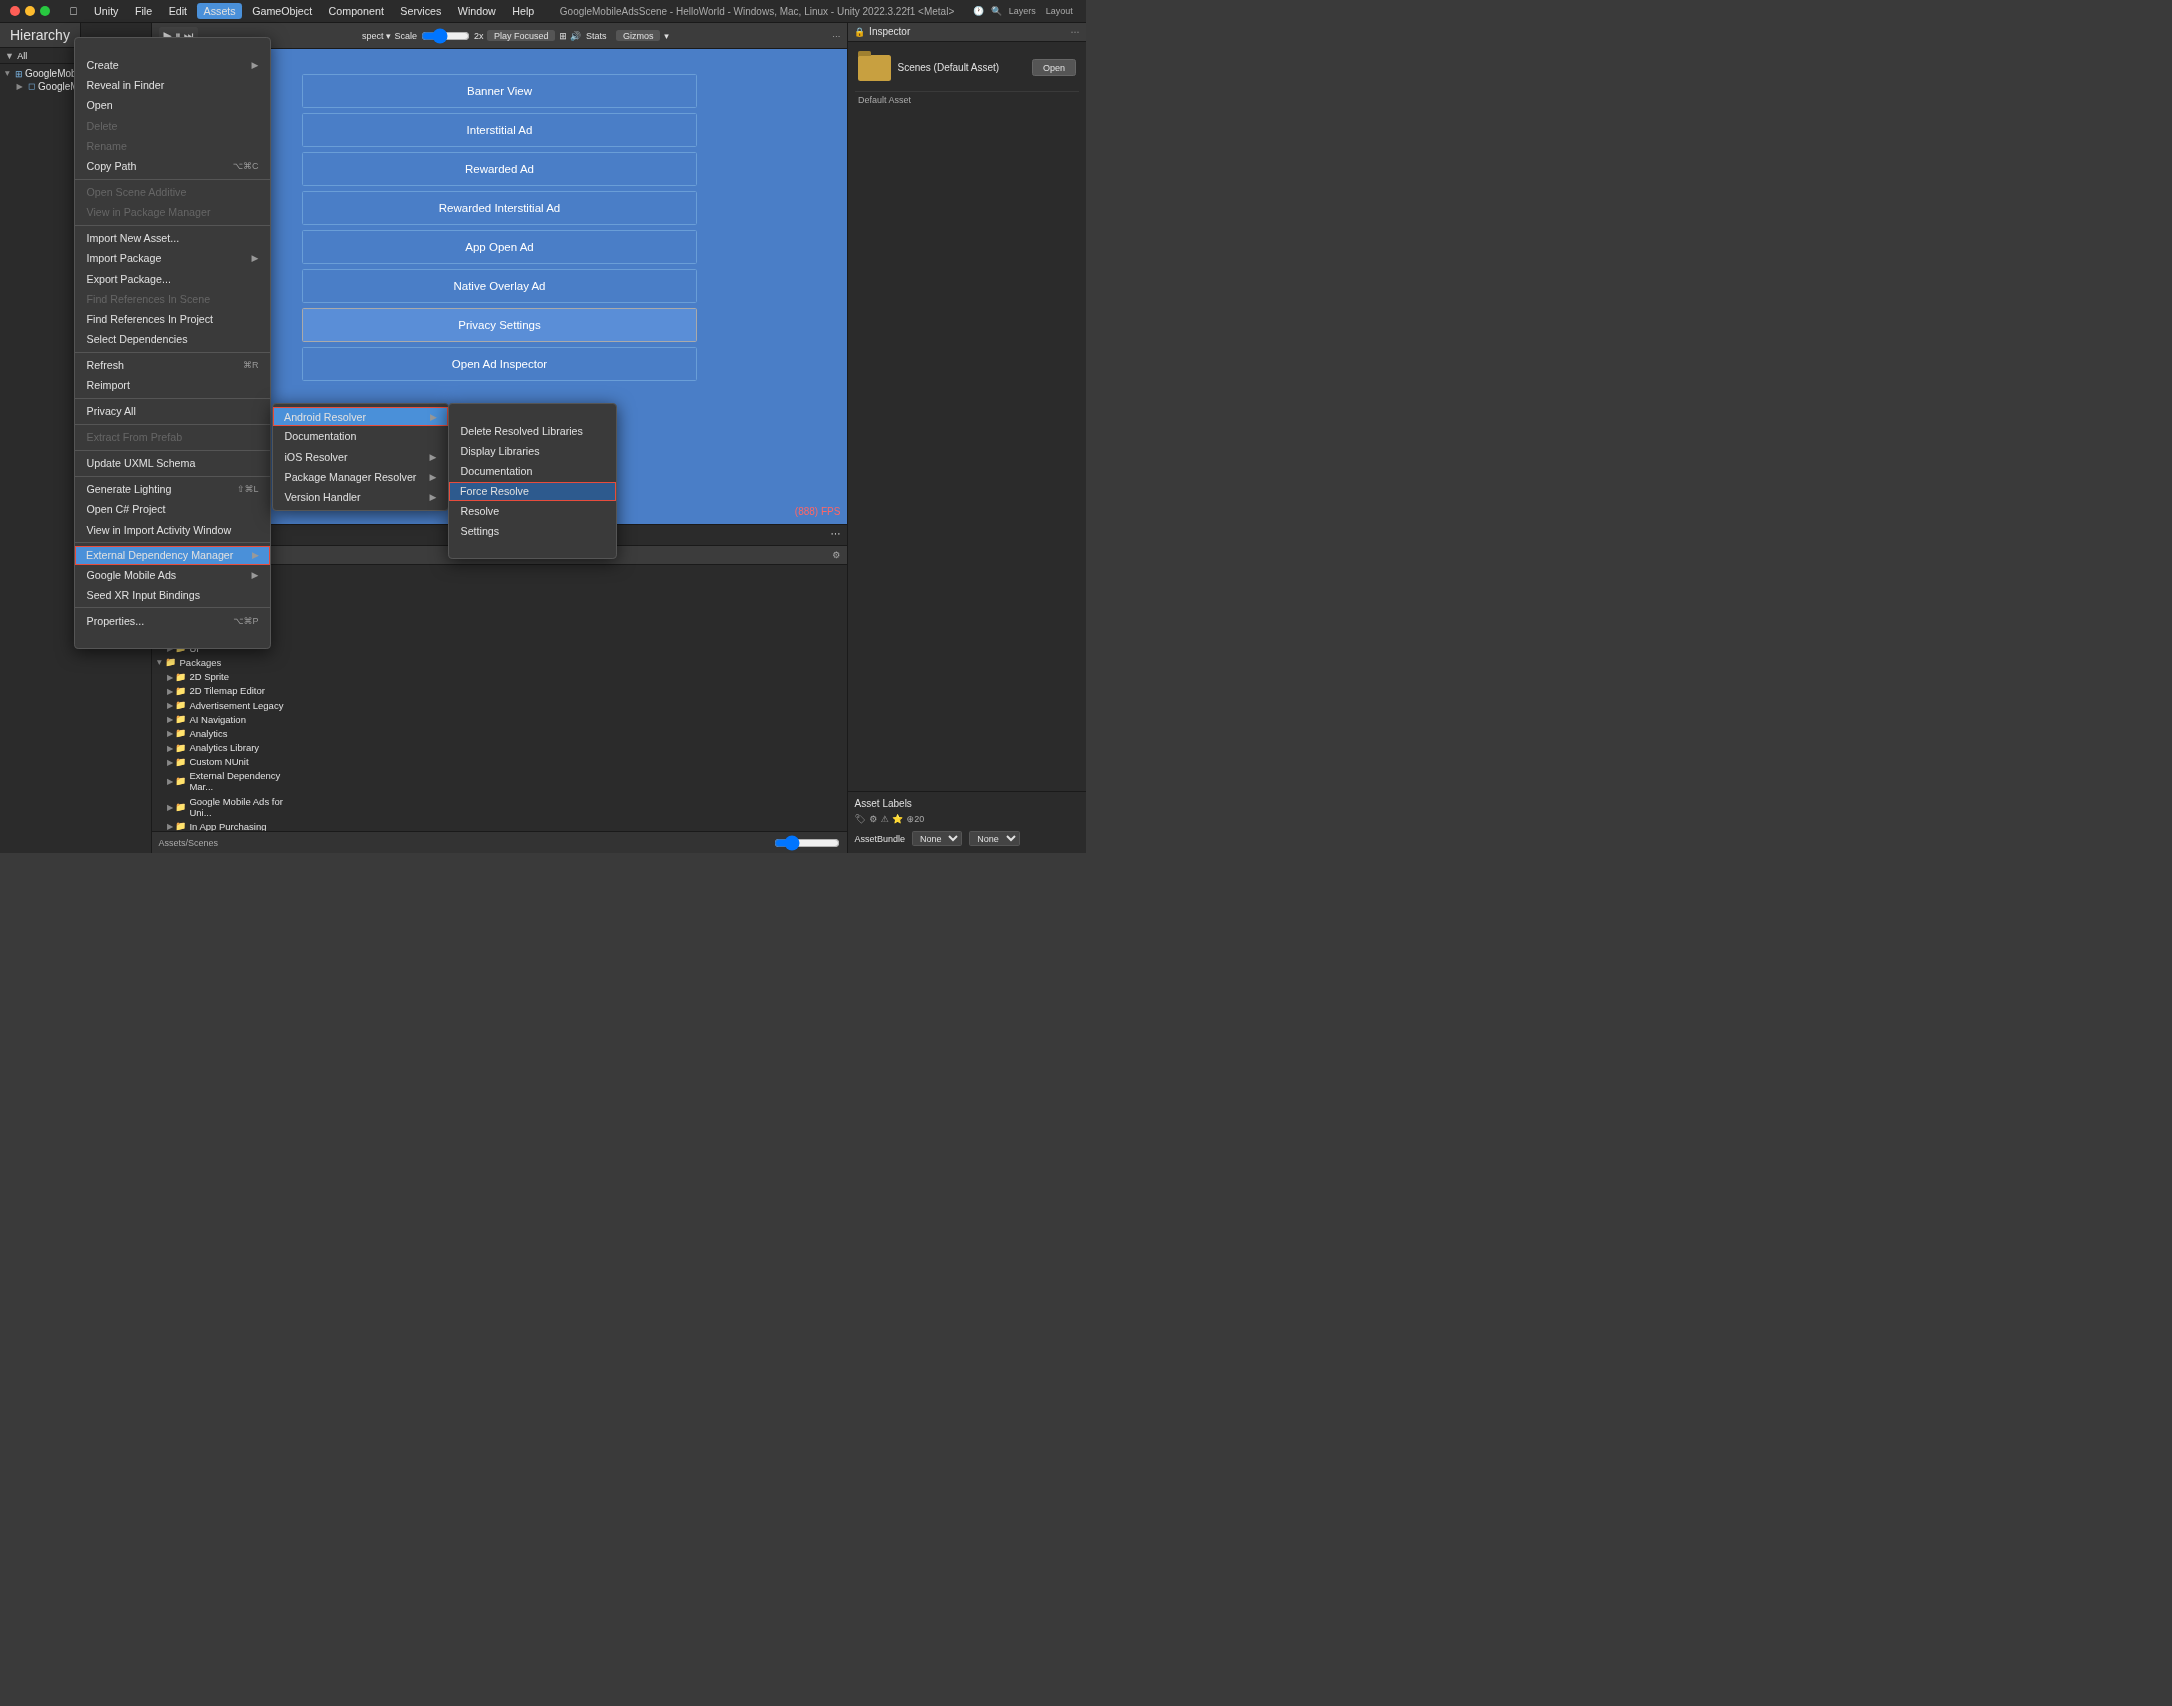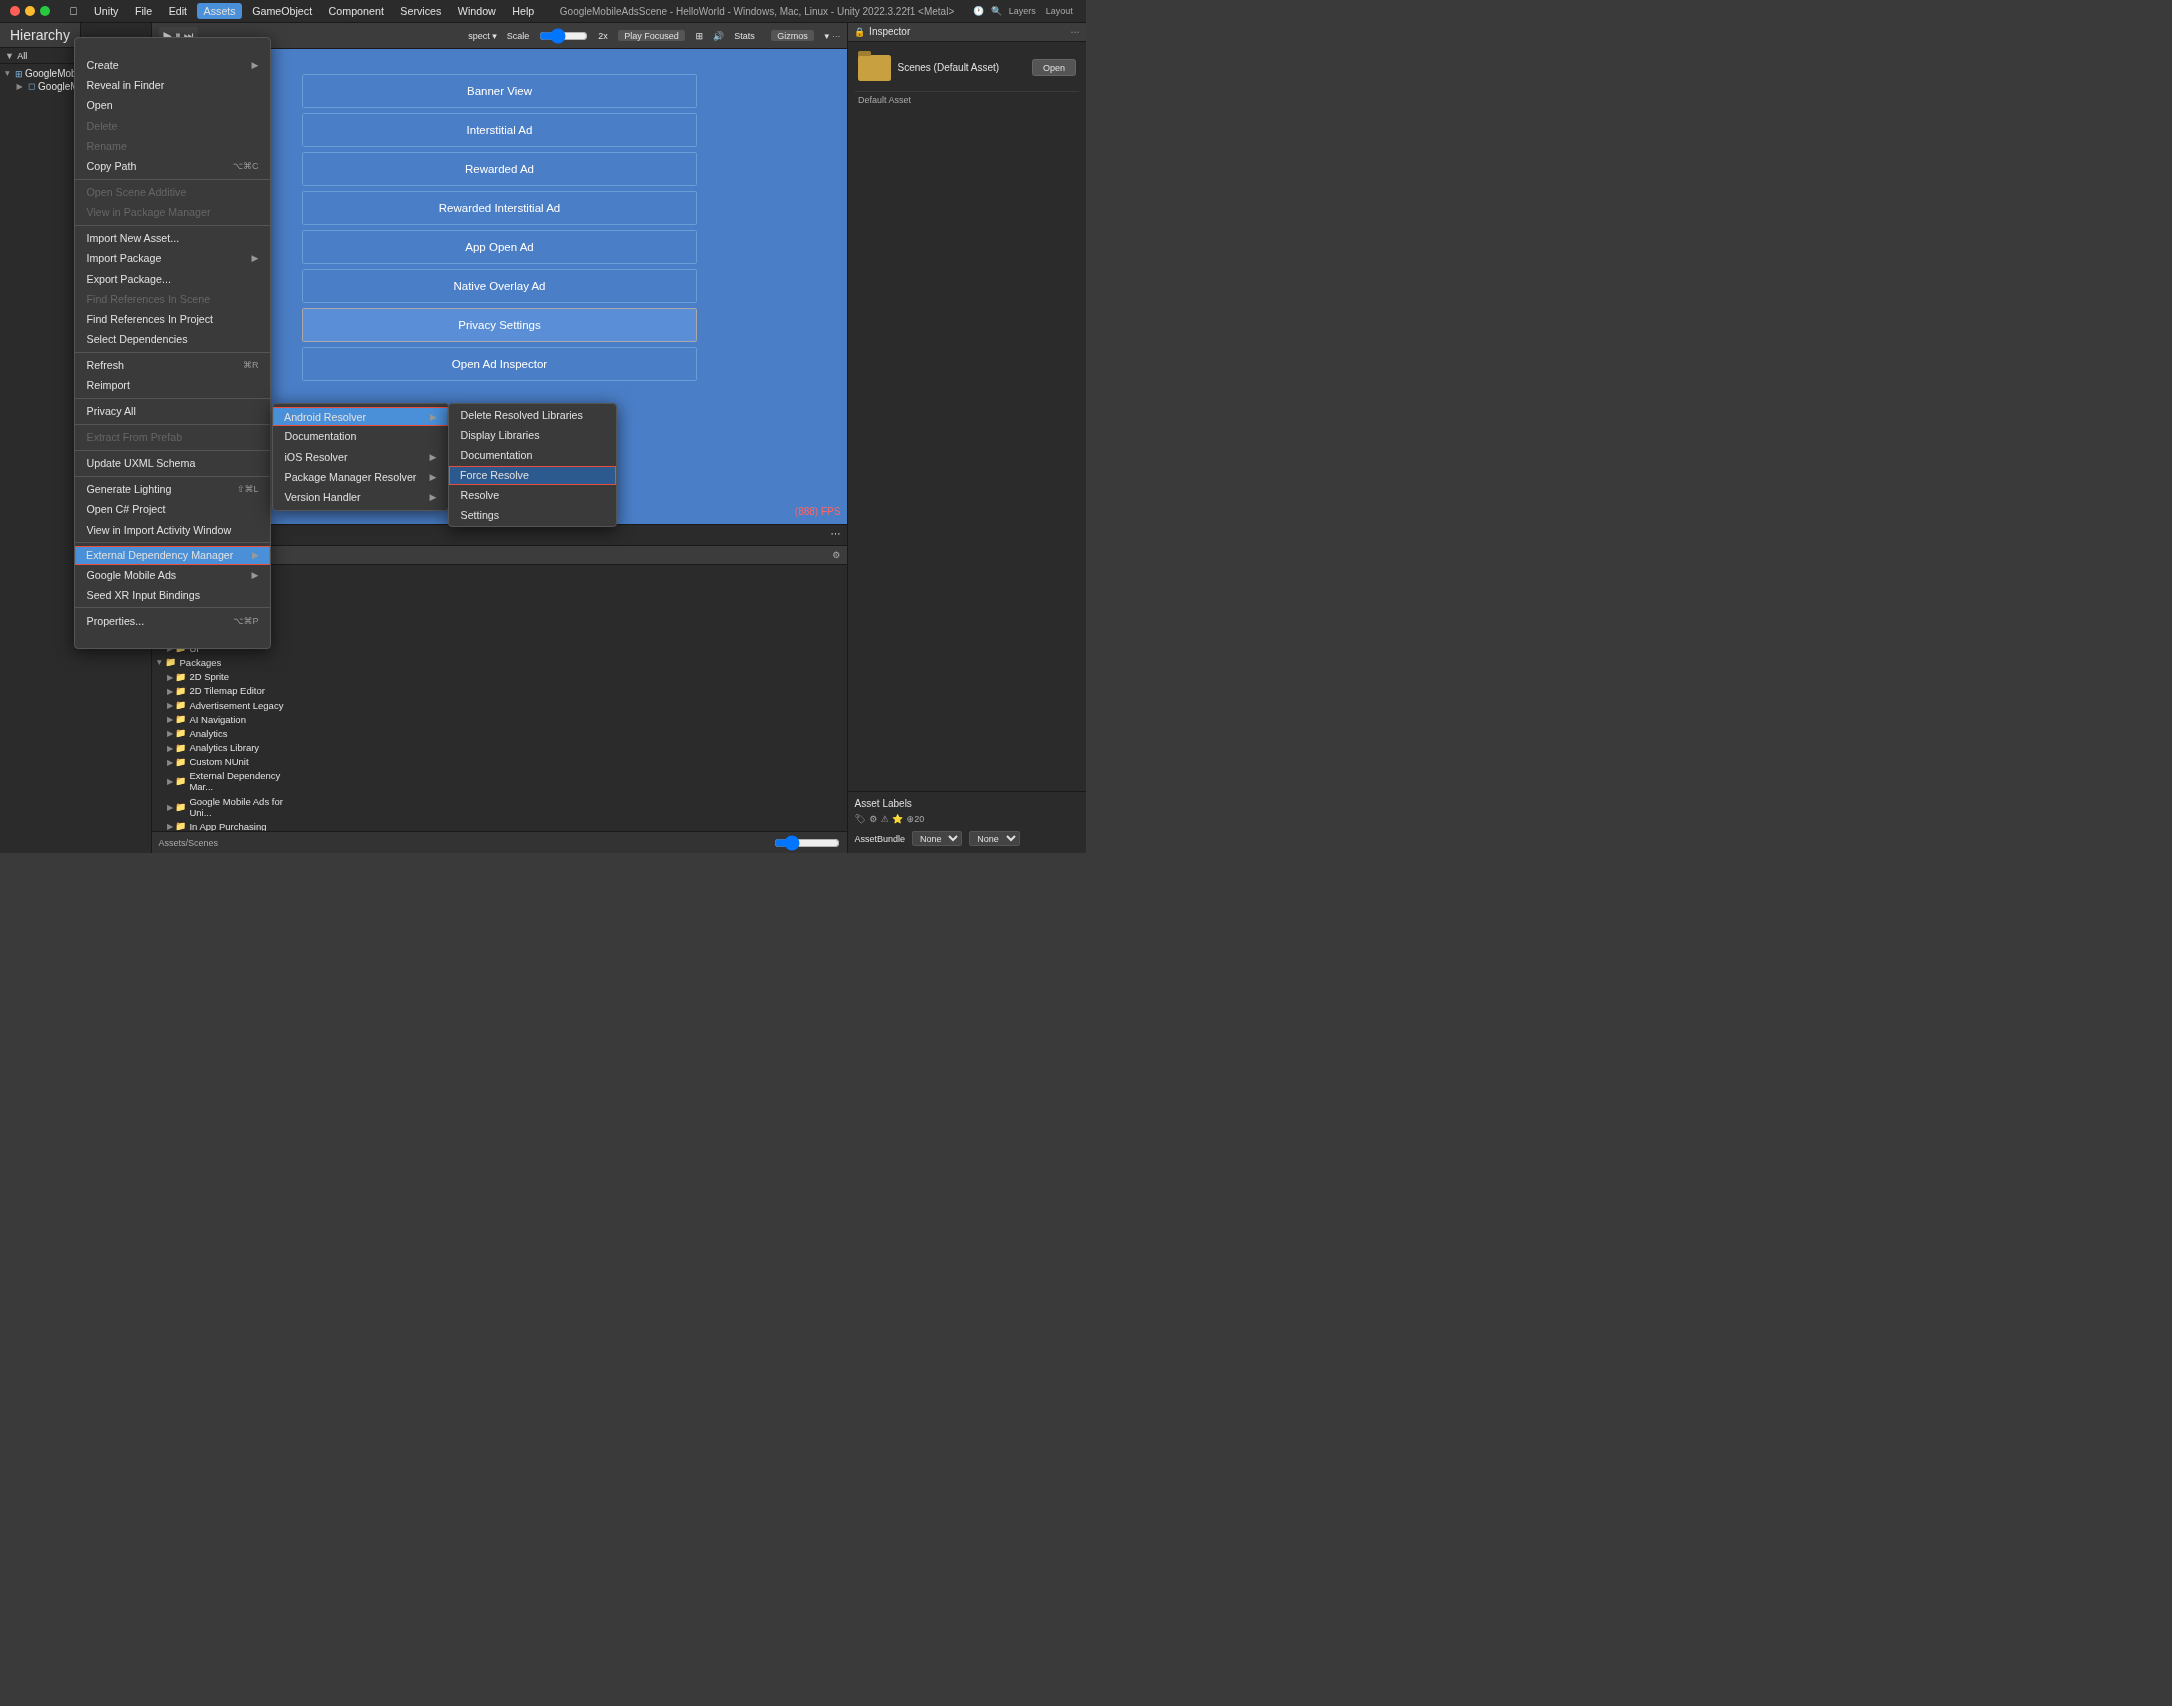--- a/index.html
+++ b/index.html
@@ -296,21 +296,21 @@
       color: #e0e0e0;
       pointer-events: all;
     }
     .submenu2 {
       position: absolute;
       background: #3a3a3a;
       border: 0.8px solid #555;
       border-radius: 4.1px;
       box-shadow: 0 3.3px 16.5px rgba(0,0,0,0.6);
       min-width: 165px;
-      padding: 1px 0;
+      padding: 17px 0;
       font-size: 10.7px;
       color: #e0e0e0;
       pointer-events: all;
     }
 
     
     ::-webkit-scrollbar { width: 5px; height: 5px; }
     ::-webkit-scrollbar-track { background: #2b2b2b; }
     ::-webkit-scrollbar-thumb { background: #555; border-radius: 2.5px; }
   </style>
@@ -369,21 +369,21 @@
   </div>
 
   <div style="flex:1;display:flex;flex-direction:column;overflow:hidden;">
 
     <div class="toolbar">
       <div style="display:flex;align-items:center;gap:3.3px;background:#444;border-radius:2.5px;padding:1.6px 5px;">
         <span style="cursor:pointer;">▶</span>
         <span style="cursor:pointer;">⏸</span>
         <span style="cursor:pointer;">⏭</span>
       </div>
-      <div style="flex:1;display:flex;align-items:center;justify-content:flex-end;gap:10px;font-size:9px;">
+      <div style="flex:1;display:flex;align-items:center;justify-content:center;gap:4px;font-size:9px;">
         <span>spect ▾</span>
         <span>Scale</span>
         <input type="range" min="1" max="4" value="2" style="width: 49px;">
         <span>2x</span>
         <span style="background:#555;padding:0.8px 6.6px;border-radius:2.5px;">Play Focused</span>
         <span>⊞</span>
         <span>🔊</span>
         <span>Stats</span>
         <span style="background:#555;padding:0.8px 6.6px;border-radius:2.5px;margin-left:6px;">Gizmos</span>
         <span>▾</span>

